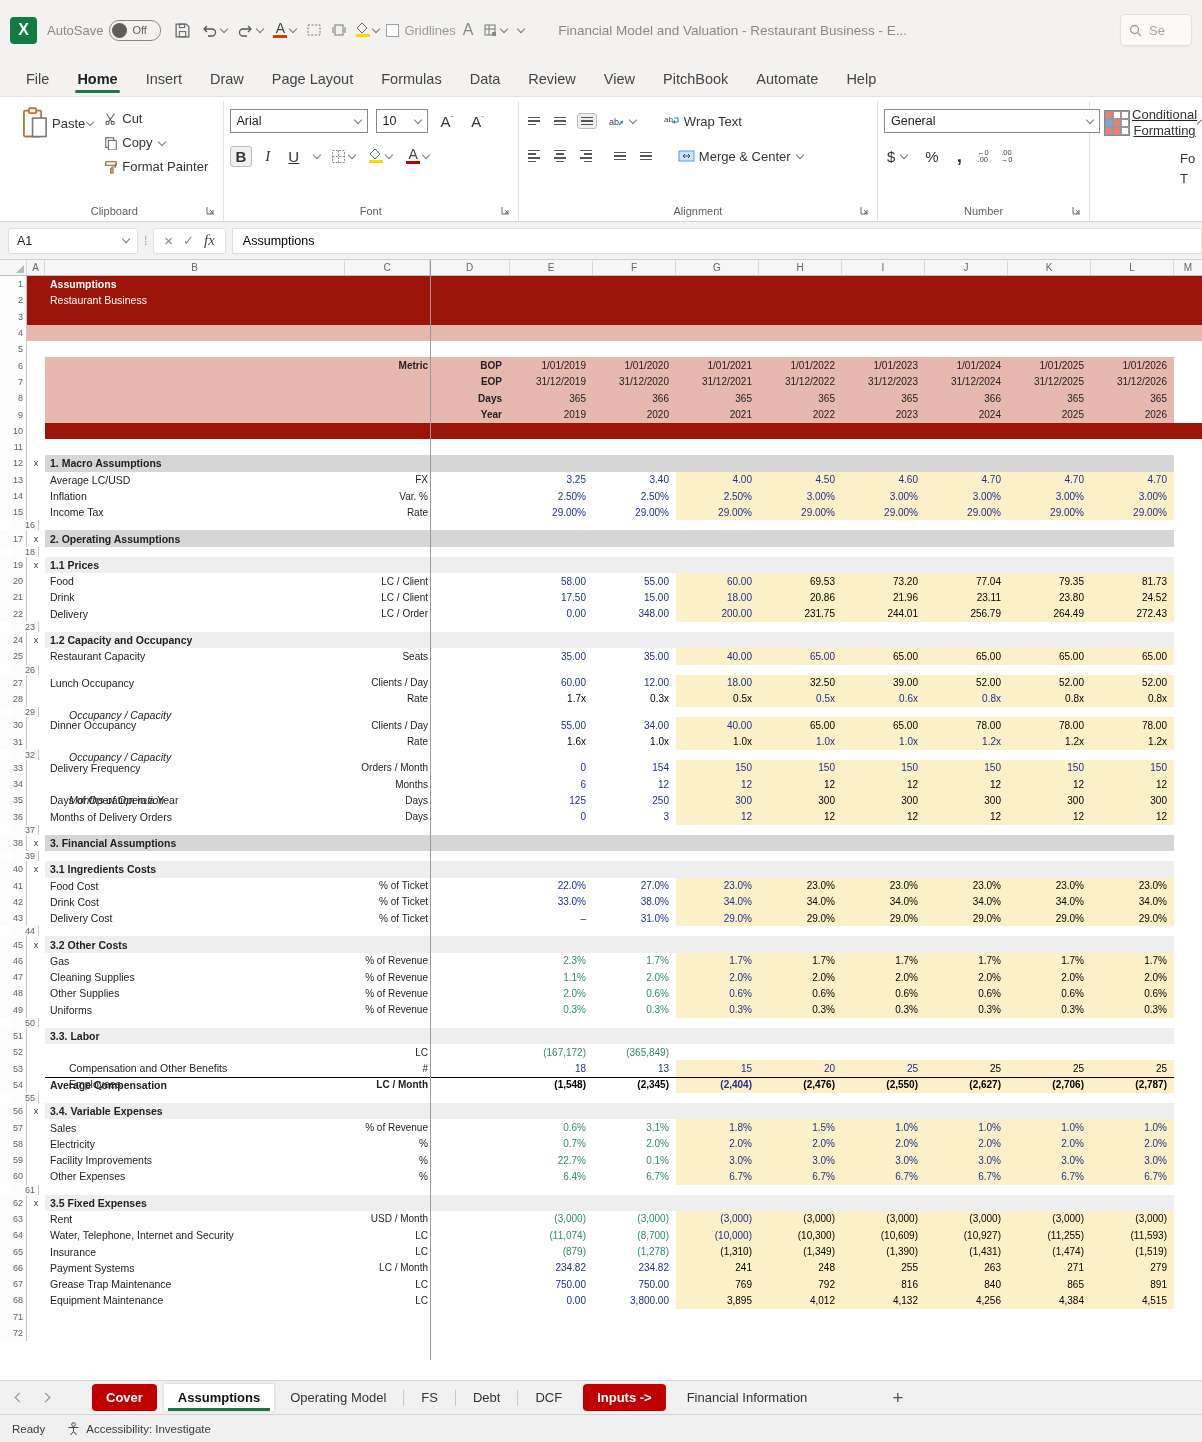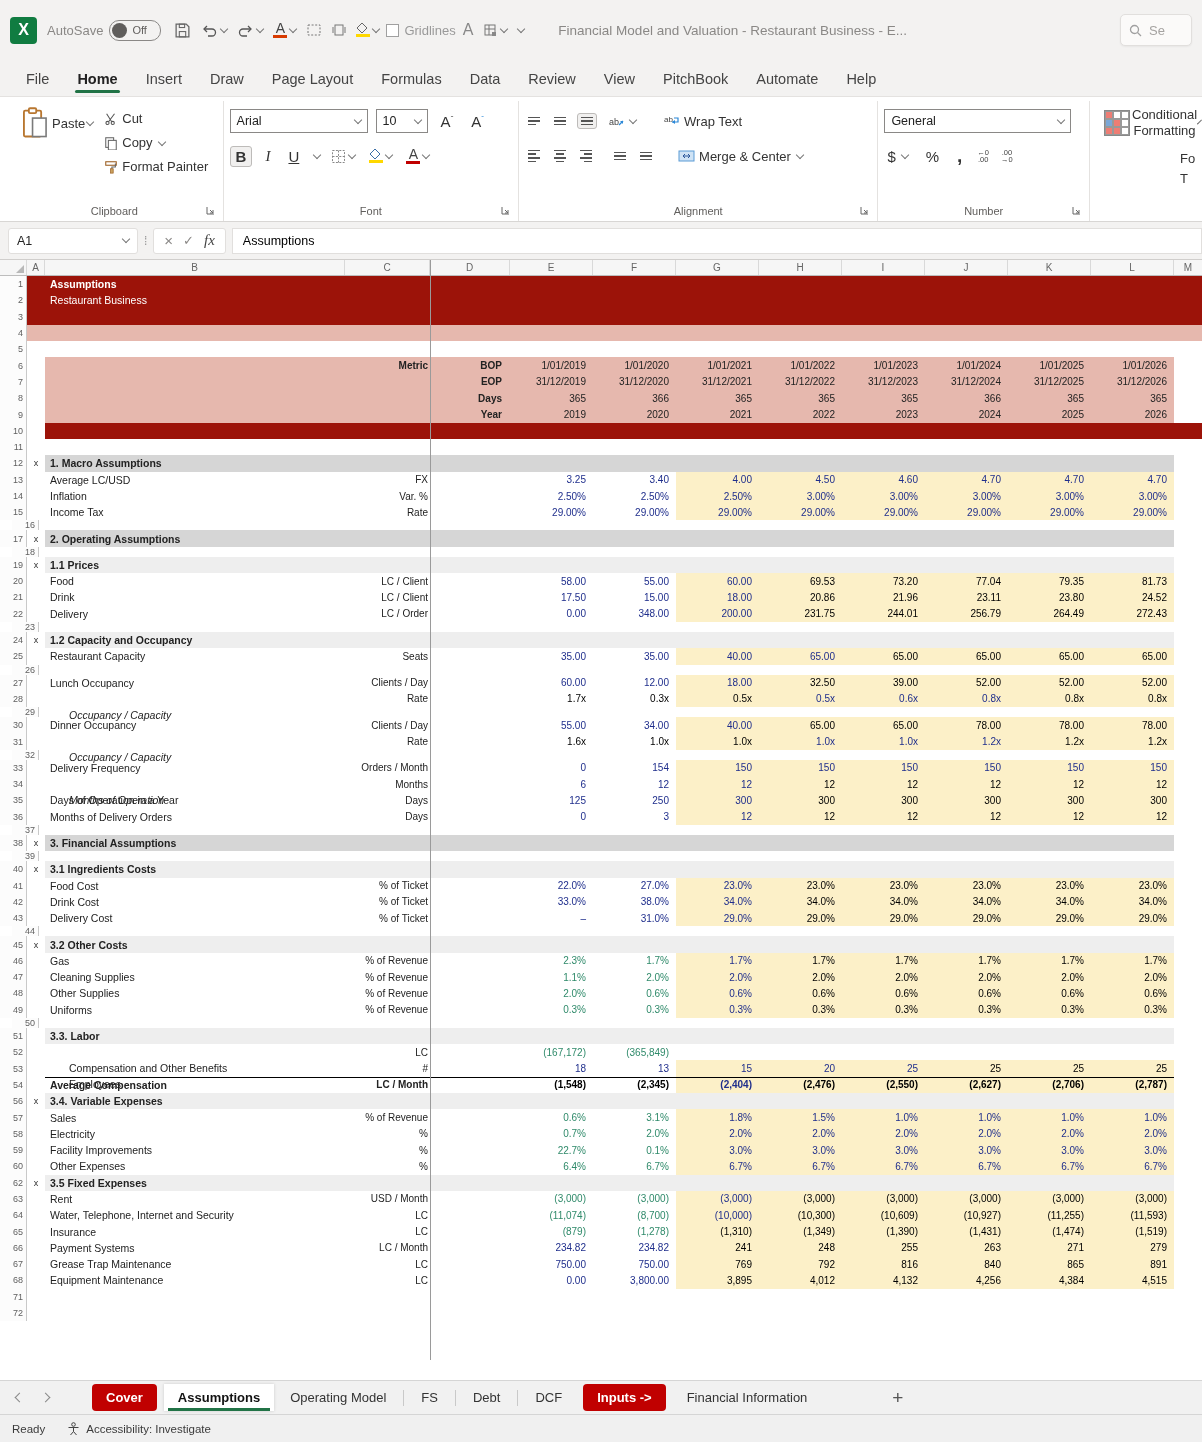--- a/index.html
+++ b/index.html
@@ -35,21 +35,21 @@
   .grp{display:flex;flex-direction:column;border-right:1px solid #e4e2e0;padding:2px 6px 0;position:relative;}
   .grp-body{flex:1;display:flex;align-items:flex-start;}
   .grp-foot{height:20px;display:flex;align-items:center;justify-content:center;color:#605e5c;font-size:11px;gap:6px;position:relative;}
   .launcher{position:absolute;right:2px;bottom:4px;}
   .bigbtn{display:flex;flex-direction:row;align-items:center;padding:4px 8px;gap:2px;font-size:13px;color:#333;}
   .smallrow{display:flex;align-items:center;gap:8px;height:30px;}
   .sbtn{display:flex;align-items:center;gap:4px;font-size:13px;color:#333;padding:2px 3px;}
   .combo{border:1px solid #8a8886;background:#fff;height:24px;display:flex;align-items:center;padding:0 6px;font-size:12.5px;color:#222;gap:6px;}
   .fontcombo{width:138px;}
   .sizecombo{width:52px;}
-  .numcombo{width:187px;}
+  .numcombo{width:216px;}
   .combo .chv{margin-left:auto;}
   .fmtletter{font-size:15px;color:#333;padding:1px 5px;}
   .boldbtn{border:1px solid #bdbbb9;background:#f1f0ef;border-radius:3px;font-weight:bold;}
   .itbtn{font-style:italic;font-family:"Liberation Serif",serif;}
   .unbtn{text-decoration:underline;}
   .alico{display:flex;flex-direction:column;gap:2px;padding:3px;}
   .alico i{display:block;height:1.6px;background:#555;}
   .mini2{font-size:7.5px;line-height:7px;color:#444;text-align:center;}
   .cfico{display:grid;grid-template-columns:repeat(3,8px);grid-template-rows:repeat(3,8px);border:1px solid #888;}
   .cfico i{border:0.5px solid #999;}
@@ -408,21 +408,21 @@
         </div>
       </div>
       <div class="grp-foot">
           <span>Number</span>
           <span class="launcher"><svg width="9" height="9" viewBox="0 0 9 9">
               <path d="M1 1v7h7M4 4l3 3M7 4v3H4" stroke="#666" fill="none"></path>
             </svg></span>
         </div>
     </div>
 
-    <div class="grp" style="flex:1;border-right:none;">
+    <div class="grp" style="flex:1;border-right:none;text-decoration:underline;">
       <div class="grp-body" style="justify-content:center;">
         <div class="bigbtn" style="width:96px;text-align:center;">
           <span class="cfico">
             <i style="background:#ee7d74;"></i>
               <i style="background:#fff;"></i>
               <i style="background:#fff;"></i>
             <i style="background:#7ba7d7;"></i>
               <i style="background:#ee7d74;"></i>
               <i style="background:#fff;"></i>
             <i style="background:#ee7d74;"></i>
@@ -1344,20 +1344,36 @@
           <div class="cY vk bld">(1,548)</div>
           <div class="cY vk bld">(2,345)</div>
           <div class="cY vb ylw bld">(2,404)</div>
           <div class="cY vk ylw bld">(2,476)</div>
           <div class="cY vk ylw bld">(2,550)</div>
           <div class="cY vk ylw bld">(2,627)</div>
           <div class="cY vk ylw bld">(2,706)</div>
           <div class="cY vk ylw bld">(2,787)</div>
           <div class="cM"></div>
         </div>
+        <div class="r sp">
+          <div class="gut">55</div>
+          <div class="cA"></div>
+          <div class="cB"></div>
+          <div class="cC"></div>
+          <div class="cD"></div>
+          <div class="cY"></div>
+          <div class="cY"></div>
+          <div class="cY"></div>
+          <div class="cY"></div>
+          <div class="cY"></div>
+          <div class="cY"></div>
+          <div class="cY"></div>
+          <div class="cY"></div>
+          <div class="cM"></div>
+        </div>
         <div class="r">
           <div class="seg subbg" style="left: 45px; width: 1129px;"></div>
           <div class="gut">56</div>
           <div class="cA">x</div>
           <div class="cB bld">3.4. Variable Expenses</div>
           <div class="cC"></div>
           <div class="cD"></div>
           <div class="cY"></div>
           <div class="cY"></div>
           <div class="cY"></div>
@@ -1423,20 +1439,36 @@
           <div class="cC">%</div>
           <div class="cD"></div>
           <div class="cY vg">6.4%</div>
           <div class="cY vg">6.7%</div>
           <div class="cY vb ylw">6.7%</div>
           <div class="cY vb ylw">6.7%</div>
           <div class="cY vb ylw">6.7%</div>
           <div class="cY vb ylw">6.7%</div>
           <div class="cY vb ylw">6.7%</div>
           <div class="cY vb ylw">6.7%</div>
+          <div class="cM"></div>
+        </div>
+        <div class="r sp">
+          <div class="gut">61</div>
+          <div class="cA"></div>
+          <div class="cB"></div>
+          <div class="cC"></div>
+          <div class="cD"></div>
+          <div class="cY"></div>
+          <div class="cY"></div>
+          <div class="cY"></div>
+          <div class="cY"></div>
+          <div class="cY"></div>
+          <div class="cY"></div>
+          <div class="cY"></div>
+          <div class="cY"></div>
           <div class="cM"></div>
         </div>
         <div class="r">
           <div class="seg subbg" style="left: 45px; width: 1129px;"></div>
           <div class="gut">62</div>
           <div class="cA">x</div>
           <div class="cB bld">3.5 Fixed Expenses</div>
           <div class="cC"></div>
           <div class="cD"></div>
           <div class="cY"></div>

